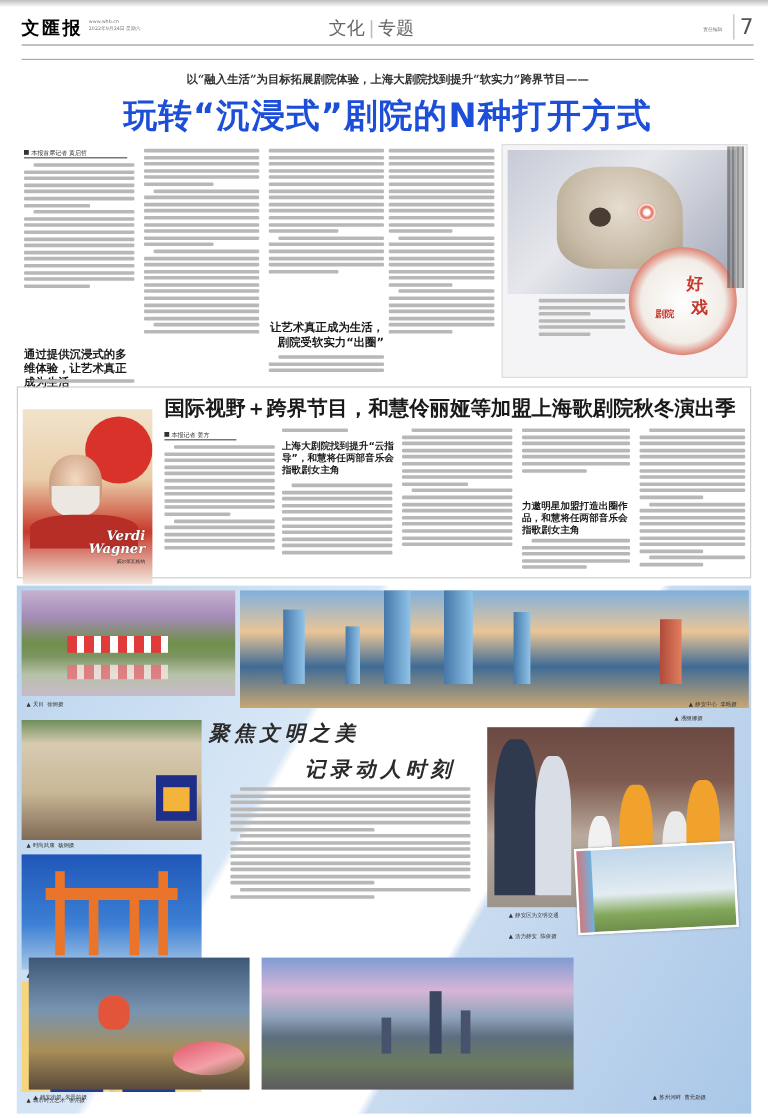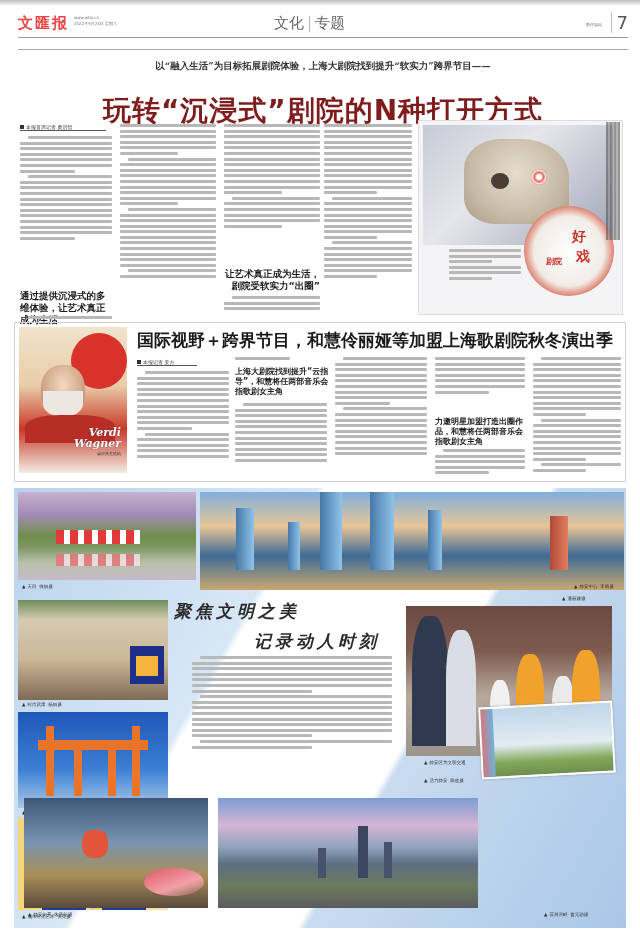--- a/index.html
+++ b/index.html
@@ -1,52 +1,52 @@
 <!DOCTYPE html>
 <html><head>
 <meta charset="utf-8">
 <style>
   * { box-sizing: border-box; margin: 0; padding: 0; }
   body { width: 640px; height: 932px; background: #ffffff; font-family: "DejaVu Serif", serif; color: #222; overflow: hidden; position: relative; }
   .topshadow { position: absolute; left: 0; top: 0; width: 640px; height: 6px; background: linear-gradient(#bdbdbd, #ffffff); }
   
   .masthead { position: absolute; left: 18px; top: 12px; width: 610px; height: 26px; border-bottom: 1px solid #999; }
-  .logo { position: absolute; left: 0; top: 2px; font-family: "DejaVu Serif", serif; font-weight: bold; color: #ef4444; font-size: 15px; letter-spacing: 2px; }
+  .logo { position: absolute; left: 0; top: 2px; font-family: "DejaVu Serif", serif; font-weight: bold; color: #000000; font-size: 15px; letter-spacing: 2px; }
   .mast-meta { position: absolute; left: 56px; top: 3px; font-size: 4px; line-height: 6px; color: #777; font-family: "DejaVu Sans", sans-serif; }
   .section-title { position: absolute; left: 256px; top: 2px; font-family: "DejaVu Sans", sans-serif; font-size: 15px; color: #666; }
   .section-title .sep { color: #bbb; margin: 0 3px; }
   .editor { position: absolute; right: 26px; top: 10px; font-size: 4px; color: #777; font-family: "DejaVu Sans", sans-serif; }
   .pagenum { position: absolute; right: 0; top: 0; font-size: 18px; color: #555; font-family: "DejaVu Sans", sans-serif; border-left: 1px solid #bbb; padding-left: 5px; }
   .rule2 { position: absolute; left: 18px; top: 49px; width: 610px; height: 1px; background: #aaa; }
 
   
   .art1 { position: absolute; left: 18px; top: 52px; width: 610px; height: 270px; }
   .kicker { position: absolute; left: 0; width: 610px; top: 8px; text-align: center; font-size: 9.5px; font-weight: bold; color: #333; }
-  .headline { position: absolute; left: 0; width: 610px; top: 26px; text-align: center; font-family: "DejaVu Sans", sans-serif; font-weight: bold; font-size: 28px; color: #7f1d1d; letter-spacing: 1px; margin-top: 14px; }
+  .headline { position: absolute; left: 0; width: 610px; top: 26px; text-align: center; font-family: "DejaVu Sans", sans-serif; font-weight: bold; font-size: 28px; color: #1d4ed8; letter-spacing: 1px; }
   .byline { position: absolute; font-size: 5px; color: #333; border-bottom: 1px solid #555; font-family: "DejaVu Sans", sans-serif; }
   .byline::before { content: ""; display: inline-block; width: 4px; height: 4px; background: #333; margin-right: 2px; }
   .col { position: absolute; }
   .lines { display: flex; flex-direction: column; gap: 2.6px; }
   .lines i { display: block; height: 3px; background: #b8b8b8; border-radius: 1px; }
   .lines i.s { width: 60%; }
   .lines i.ind { margin-left: 8px; }
   .subhead { position: absolute; font-family: "DejaVu Sans", sans-serif; font-weight: bold; font-size: 9.5px; color: #1a1a1a; line-height: 12px; }
   .photo1 { position: absolute; left: 400px; top: 68px; width: 205px; height: 195px; background: #f4f4f6; border: 1px solid #ddd; overflow: hidden; }
   .photo1 .bg { position: absolute; left: 4px; top: 4px; width: 190px; height: 120px; background: linear-gradient(135deg, #c7cbd6 0%, #e6e7ec 40%, #9ea4b6 100%); }
   .photo1 .model { position: absolute; left: 45px; top: 18px; width: 105px; height: 85px; background: radial-gradient(ellipse at 50% 40%, #e6ddd0 0%, #c8bba7 60%, #a99c86 100%); border-radius: 35% 45% 20% 30%; }
   .photo1 .eye1 { position: absolute; left: 72px; top: 52px; width: 18px; height: 16px; background: #4a3d36; border-radius: 50%; }
   .photo1 .eye2 { position: absolute; left: 112px; top: 48px; width: 16px; height: 16px; background: radial-gradient(circle, #fff 20%, #e56a5a 40%, #fbe6e0 60%, #d9554a 80%); border-radius: 50%; }
   .photo1 .circle { position: absolute; left: 105px; top: 85px; width: 90px; height: 90px; border-radius: 50%; background: radial-gradient(circle at 50% 50%, #fff 0%, #f1ece6 55%, #d2452f 80%, #b83322 100%); }
   .photo1 .circle span { position: absolute; font-size: 14px; color: #c9362b; font-weight: bold; }
   .photo1 .cap { position: absolute; left: 30px; top: 128px; width: 72px; font-size: 4px; line-height: 6px; color: #444; }
   .sideband { position: absolute; left: 588px; top: 70px; width: 14px; height: 118px; background: repeating-linear-gradient(90deg, #555 0 2px, #888 2px 4px); opacity: .6; }
 
   
   .art2 { position: absolute; left: 14px; top: 322px; width: 612px; height: 160px; border: 1px solid #cfcfcf; }
-  .poster { position: absolute; left: 4px; top: 4px; width: 108px; height: 146px; background: linear-gradient(180deg, #f1e3cc 0%, #e9cda8 40%, #c8392a 70%, #f2ece2 100%); overflow: hidden; }
+  .poster { position: absolute; left: 4px; top: 18px; width: 108px; height: 146px; background: linear-gradient(180deg, #f1e3cc 0%, #e9cda8 40%, #c8392a 70%, #f2ece2 100%); overflow: hidden; }
   .poster .sun { position: absolute; left: 52px; top: 6px; width: 56px; height: 56px; border-radius: 50%; background: #d8322b; }
   .poster .face { position: absolute; left: 22px; top: 38px; width: 44px; height: 50px; border-radius: 45% 45% 40% 40%; background: radial-gradient(ellipse at 50% 40%, #f3d9c1 0%, #d3a98c 60%, #a97a62 100%); }
   .poster .beard { position: absolute; left: 24px; top: 64px; width: 40px; height: 26px; border-radius: 0 0 50% 50%; background: #ece8e1; }
   .poster .coat { position: absolute; left: 6px; top: 88px; width: 90px; height: 28px; background: #b72e26; border-radius: 40% 40% 0 0; }
   .poster .t1 { position: absolute; right: 6px; top: 100px; font-family: "DejaVu Serif", serif; font-style: italic; font-weight: bold; color: #fff; font-size: 11px; line-height: 11px; text-align: right; text-shadow: 0 0 1px #333; }
   .poster .t2 { position: absolute; right: 6px; top: 124px; font-size: 4px; color: #333; }
   .headline2 { position: absolute; left: 122px; top: 6px; font-family: "DejaVu Serif", serif; font-weight: bold; font-size: 17px; color: #1a1a1a; white-space: nowrap; }
 
   
   .spread { position: absolute; left: 14px; top: 488px; width: 612px; height: 440px; background: linear-gradient(120deg, #b9d3ec 0%, #d8e7f6 35%, #ffffff 36%, #ffffff 62%, #c9dbef 63%, #a9c7e8 100%); }

